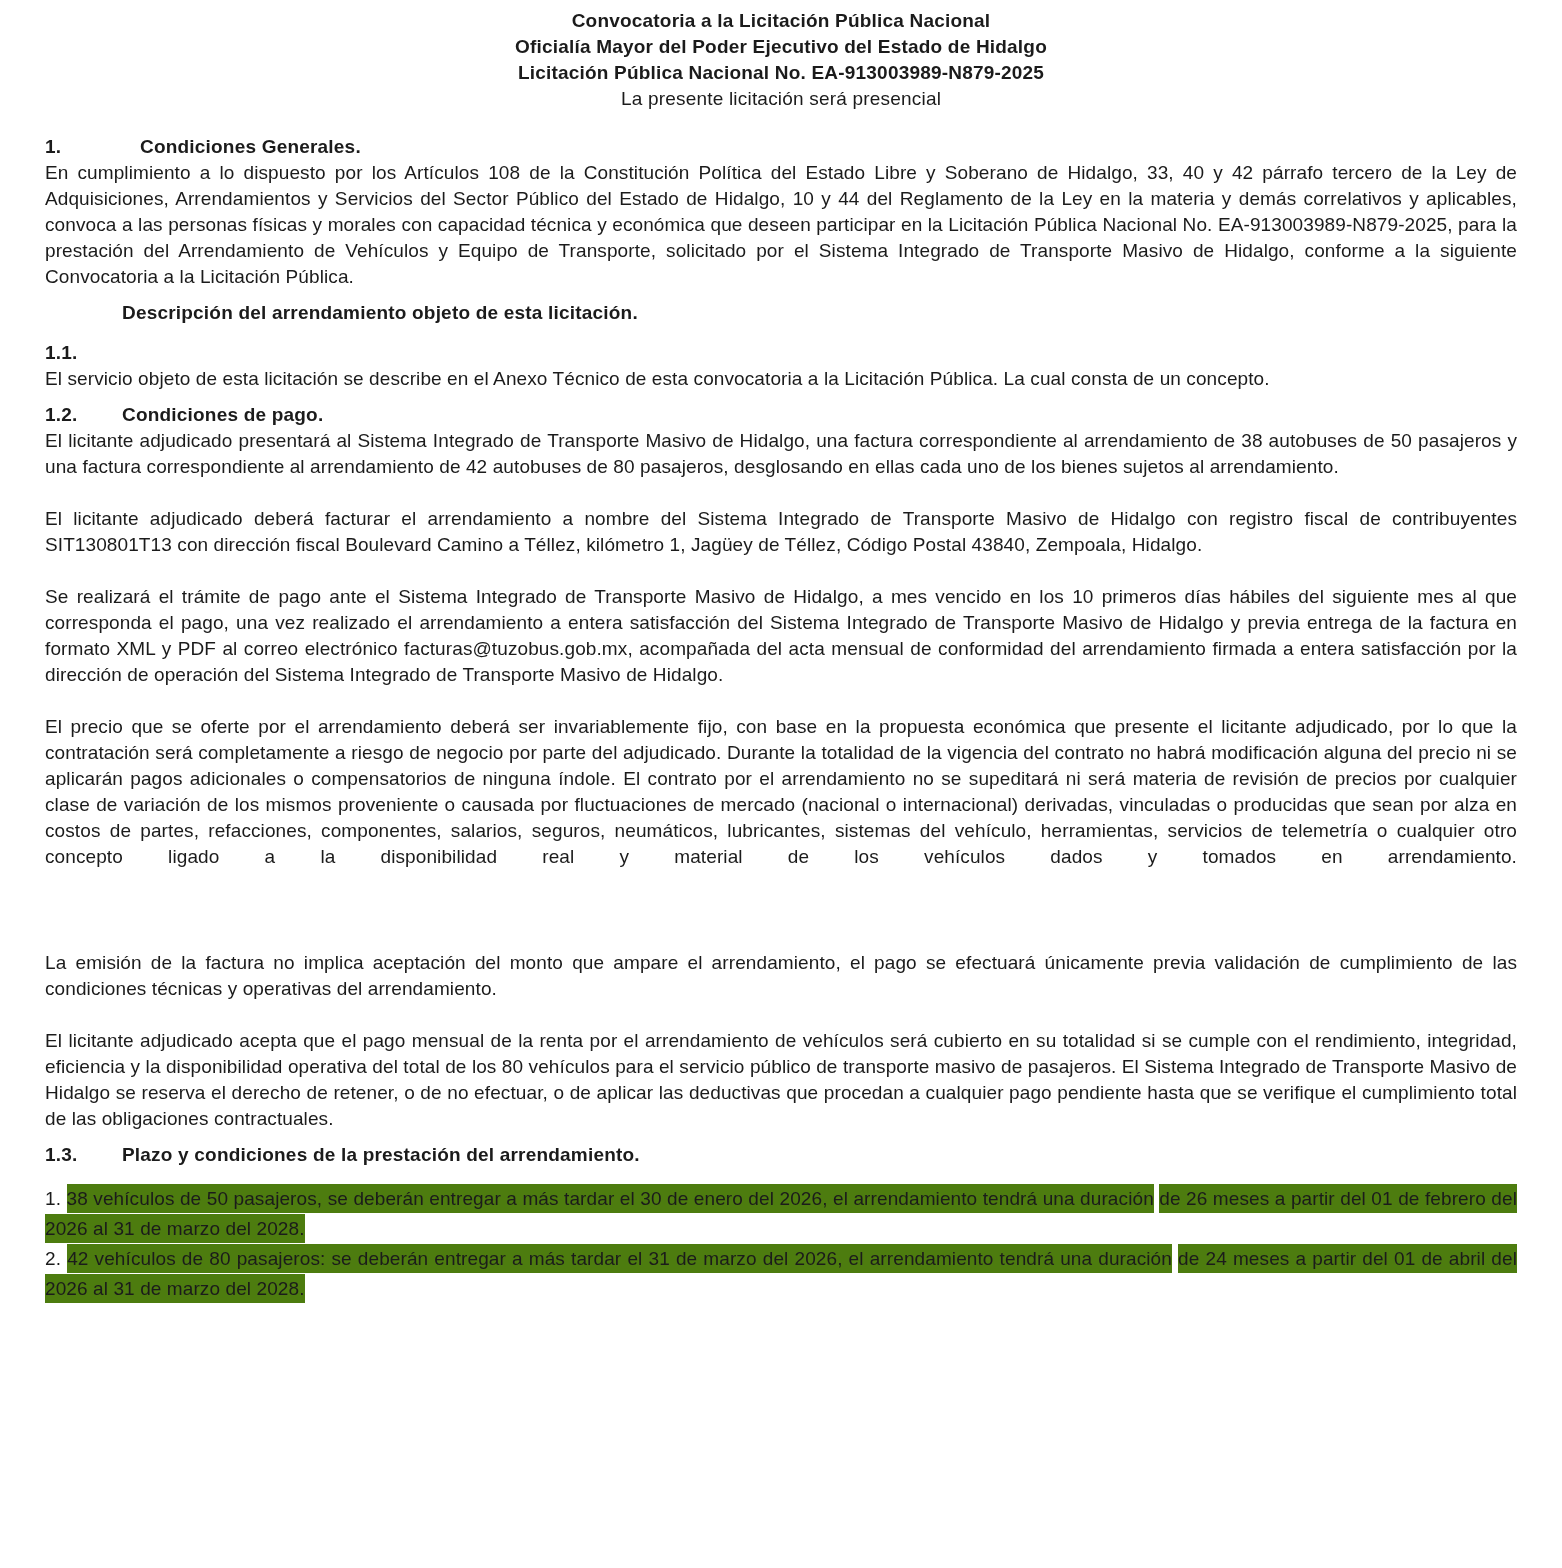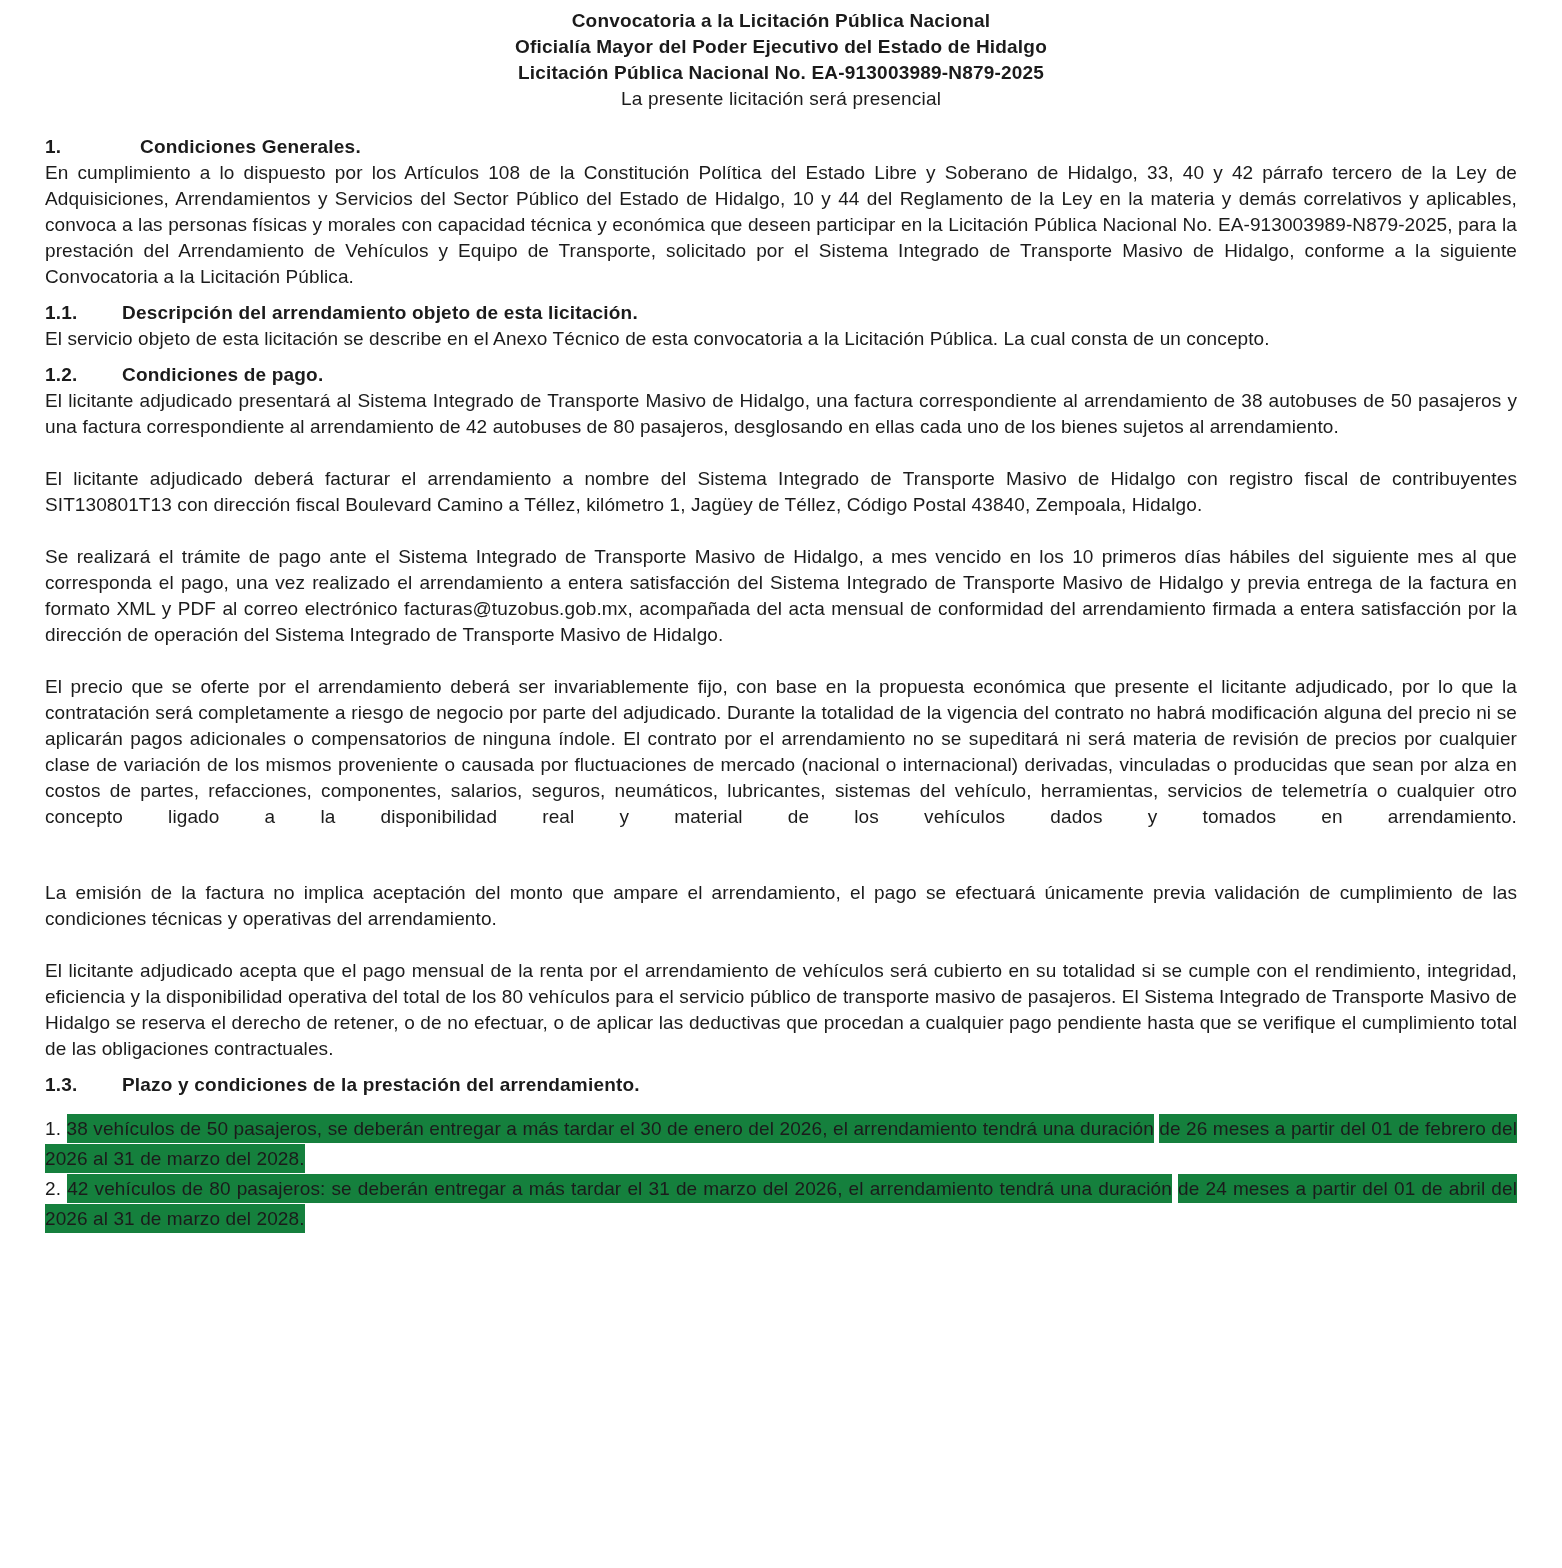--- a/index.html
+++ b/index.html
@@ -39,54 +39,54 @@
   .h-row.first { margin-top: 22px; }
   .h-num { flex: 0 0 auto; display: inline-block; }
 
   
   .para {
     margin: 26px 0 0 0;
     text-align: justify;
     letter-spacing: 0.1px;
   }
   .h-row + .para { margin-top: 0; }
-  .para.gap2 { margin-top: 50px; }
+  .para.gap2 { margin-top: 80px; }
   .para.jlast { text-align-last: justify; }
   .para.noj { text-align: left; }
   .para b, .list-line b { font-weight: normal; }
 
   
   .list {
     margin-top: 16px;
     line-height: 30px;
   }
   .list-line { text-align: justify; letter-spacing: 0.1px; }
   .hl {
-    background: #15803d;
+    background: #4d7c0f;
     padding: 4px 0;
   }
 </style>
 </head>
 <body>
 
 <div class="page">
   <header>
     <div class="doc-title-line">Convocatoria a la Licitación Pública Nacional</div>
     <div class="doc-title-line">Oficialía Mayor del Poder Ejecutivo del Estado de Hidalgo</div>
     <div class="doc-title-line">Licitación Pública Nacional No. EA-913003989-N879-2025</div>
     <div class="doc-subtitle">La presente licitación será presencial</div>
   </header>
   <main id="doc-body">
       <div class="h-row first">
         <span class="h-num" style="min-width: 95px;">1.</span>
         <span>Condiciones Generales.</span>
       </div>
       <p class="para"><span>En cumplimiento a lo dispuesto por los Artículos 108 de la Constitución Política del Estado Libre y Soberano de Hidalgo, 33, 40 y 42 párrafo tercero de la Ley de Adquisiciones, Arrendamientos y Servicios del Sector Público del Estado de Hidalgo, 10 y 44 del Reglamento de la Ley en la materia y demás correlativos y aplicables, convoca a las personas físicas y morales con capacidad técnica y económica que deseen participar en la Licitación Pública Nacional </span><b>No. EA-913003989-N879-2025,</b><span> para la prestación del </span><b>Arrendamiento de Vehículos y Equipo de Transporte,</b><span> solicitado por el Sistema Integrado de Transporte Masivo de Hidalgo, conforme a la siguiente Convocatoria a la Licitación Pública.</span></p>
       <div class="h-row">
-        <span class="h-num" style="min-width: 77px;">1.1.</span>
+        <span class="h-num" style="min-width: 77px; margin-top: 40px;">1.1.</span>
         <span>Descripción del arrendamiento objeto de esta licitación.</span>
       </div>
       <p class="para"><span>El servicio objeto de esta licitación se describe en el Anexo Técnico de esta convocatoria a la Licitación Pública. La cual consta de </span><b>un concepto.</b></p>
       <div class="h-row">
         <span class="h-num" style="min-width: 77px;">1.2.</span>
         <span>Condiciones de pago.</span>
       </div>
       <p class="para"><span>El licitante adjudicado presentará al Sistema Integrado de Transporte Masivo de Hidalgo, una factura correspondiente al arrendamiento de 38 autobuses de 50 pasajeros y una factura correspondiente al arrendamiento de 42 autobuses de 80 pasajeros, desglosando en ellas cada uno de los bienes sujetos al arrendamiento.</span></p>
       <p class="para"><span>El licitante adjudicado deberá facturar el arrendamiento a nombre del Sistema Integrado de Transporte Masivo de Hidalgo con registro fiscal de contribuyentes SIT130801T13 con dirección fiscal Boulevard Camino a Téllez, kilómetro 1, Jagüey de Téllez, Código Postal 43840, Zempoala, Hidalgo.</span></p>
       <p class="para"><span>Se realizará el trámite de pago ante el Sistema Integrado de Transporte Masivo de Hidalgo, a mes vencido en los 10 primeros días hábiles del siguiente mes al que corresponda el pago, una vez realizado el arrendamiento a entera satisfacción del Sistema Integrado de Transporte Masivo de Hidalgo y previa entrega de la factura en formato XML y PDF al correo electrónico facturas@tuzobus.gob.mx, acompañada del acta mensual de conformidad del arrendamiento firmada a entera satisfacción por la dirección de operación del Sistema Integrado de Transporte Masivo de Hidalgo.</span></p>

